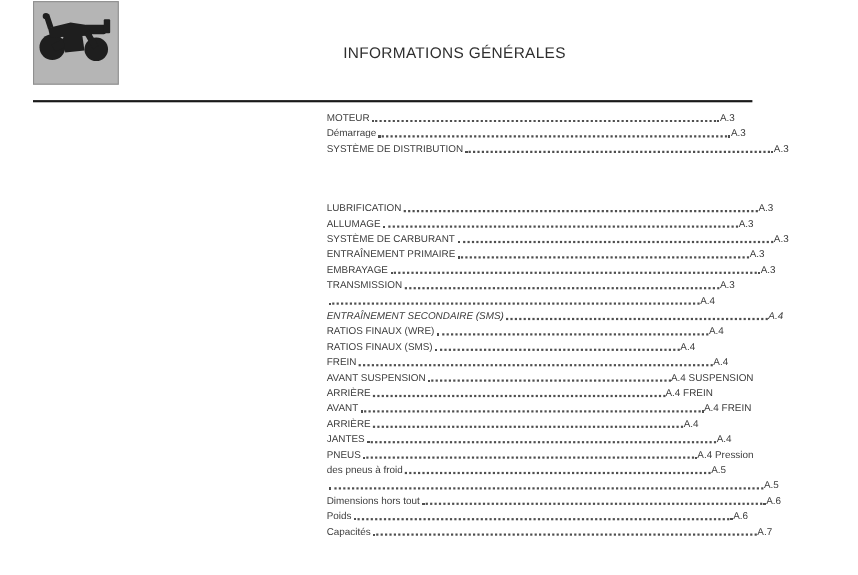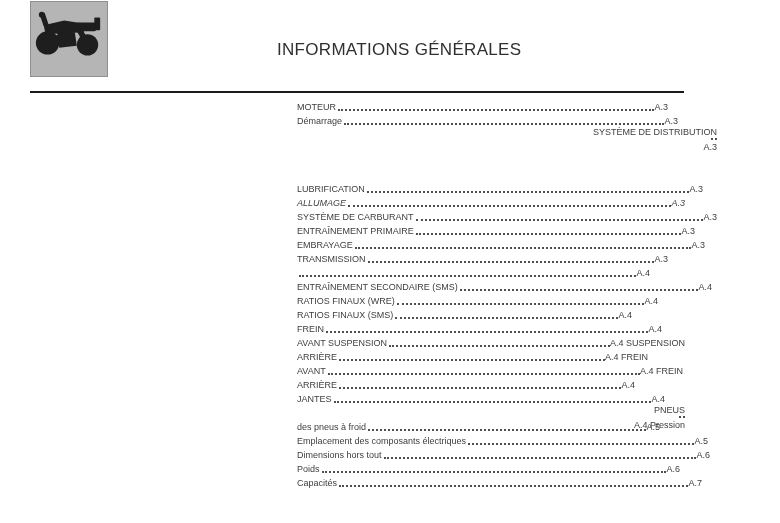--- a/index.html
+++ b/index.html
@@ -13,22 +13,22 @@
   }
   .logo-box {
     position: absolute; left: 30px; top: 1px;
     width: 78px; height: 76px;
     background: #b5b5b5;
     border: 1px solid #8f8f8f;
     box-sizing: border-box;
   }
   .logo-box svg { display: block; width: 100%; height: 100%; }
   .page-title {
-    position: absolute; left: 277px; top: 40px;
-    font-size: 17px; color: #2f2f2f; letter-spacing: 0.3px;
+    position: absolute; left: 312px; top: 40px;
+    font-size: 14px; color: #2f2f2f; letter-spacing: 0.3px;
     white-space: nowrap;
   }
   .header-rule {
     position: absolute; left: 30px; top: 91px;
     width: 654px; height: 2px; background: #1a1a1a;
   }
   .toc {
     position: absolute; left: 297px; top: 99px;
   }
   .toc-row {
@@ -87,33 +87,33 @@
     <span class="toc-leader"></span>
     <span class="toc-page">A.3</span>
   </div>
 
   <div class="toc-row" style="width: 381px;">
     <span class="toc-label">Démarrage</span>
     <span class="toc-leader"></span>
     <span class="toc-page">A.3</span>
   </div>
 
-  <div class="toc-row" style="width: 420px; flex-direction: column;">
+  <div class="toc-row" style="width: 420px;">
     <span class="toc-label">SYSTÈME DE DISTRIBUTION</span>
     <span class="toc-leader"></span>
     <span class="toc-page">A.3</span>
   </div>
 
   <div class="toc-row" style="width: 406px; margin-top: 40px;">
     <span class="toc-label">LUBRIFICATION</span>
     <span class="toc-leader"></span>
     <span class="toc-page">A.3</span>
   </div>
 
-  <div class="toc-row" style="width: 388px; font-style: italic;">
+  <div class="toc-row" style="width: 388px;">
     <span class="toc-label">ALLUMAGE</span>
     <span class="toc-leader"></span>
     <span class="toc-page">A.3</span>
   </div>
 
   <div class="toc-row" style="width: 420px;">
     <span class="toc-label">SYSTÈME DE CARBURANT</span>
     <span class="toc-leader"></span>
     <span class="toc-page">A.3</span>
   </div>
@@ -135,21 +135,21 @@
     <span class="toc-leader"></span>
     <span class="toc-page">A.3</span>
   </div>
 
 
   <div class="toc-row" style="width: 353px;">
     <span class="toc-leader"></span>
     <span class="toc-page">A.4</span>
   </div>
 
-  <div class="toc-row" style="width: 415px;">
+  <div class="toc-row" style="width: 415px; font-style: italic;">
     <span class="toc-label">ENTRAÎNEMENT SECONDAIRE (SMS)</span>
     <span class="toc-leader"></span>
     <span class="toc-page">A.4</span>
   </div>
 
   <div class="toc-row" style="width: 361px;">
     <span class="toc-label">RATIOS FINAUX (WRE)</span>
     <span class="toc-leader"></span>
     <span class="toc-page">A.4</span>
   </div>
@@ -189,34 +189,33 @@
     <span class="toc-leader"></span>
     <span class="toc-page">A.4</span>
   </div>
 
   <div class="toc-row" style="width: 368px;">
     <span class="toc-label">JANTES</span>
     <span class="toc-leader"></span>
     <span class="toc-page">A.4</span>
   </div>
 
-  <div class="toc-row" style="width: 388px; flex-direction: column;">
+  <div class="toc-row" style="width: 388px;">
     <span class="toc-label">PNEUS</span>
     <span class="toc-leader"></span>
     <span class="toc-page">A.4 Pression</span>
   </div>
 
   <div class="toc-row" style="width: 363px;">
     <span class="toc-label">des pneus à froid</span>
     <span class="toc-leader"></span>
     <span class="toc-page">A.5</span>
   </div>
 
   <div class="toc-row" style="width: 411px;">
-    <span class="toc-label">Emplacement des composants électriques</span>
     <span class="toc-leader"></span>
     <span class="toc-page">A.5</span>
   </div>
 
   <div class="toc-row" style="width: 413px; text-align: right;">
     <span class="toc-label">Dimensions hors tout</span>
     <span class="toc-leader"></span>
     <span class="toc-page">A.6</span>
   </div>
 

